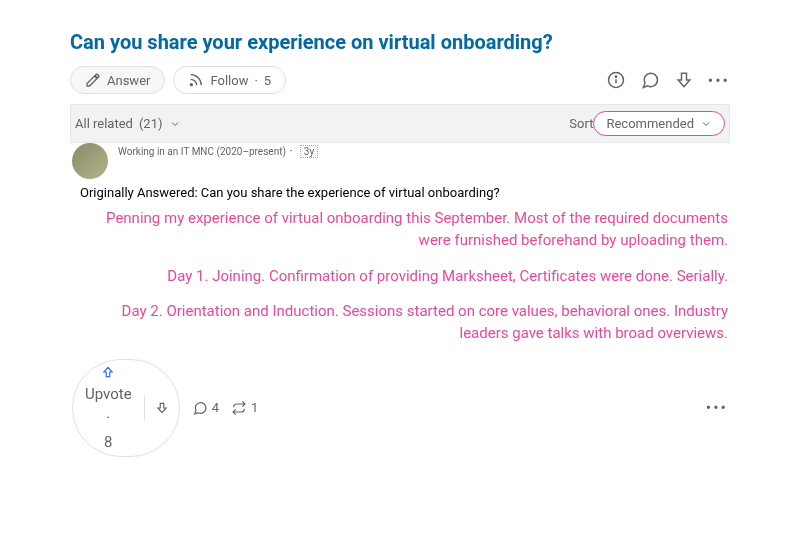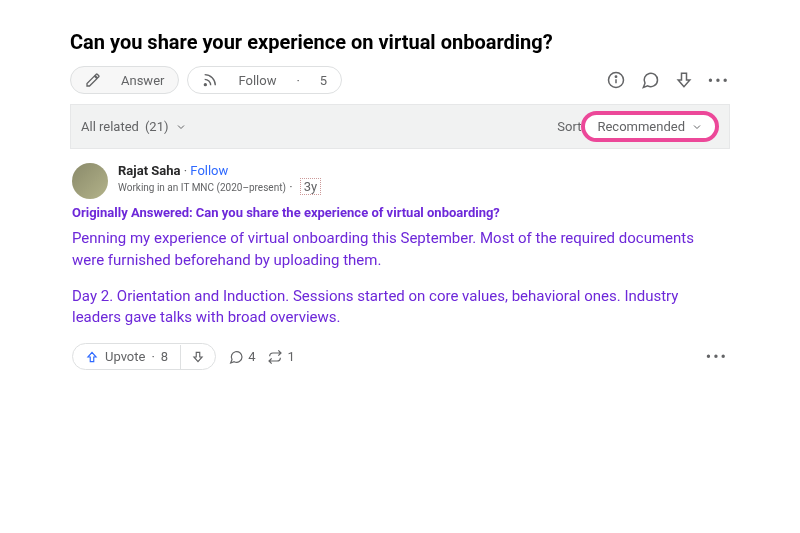--- a/index.html
+++ b/index.html
@@ -8,92 +8,91 @@
     background: #fff;
     color: #282829;
     width: 800px;
     height: 533px;
     overflow: hidden;
     padding: 30px 70px 0 70px;
   }
   .question-title {
     font-size: 20px;
     font-weight: 700;
-    color: #000000;
+    color: #0369a1;
     margin-bottom: 12px;
   }
   .action-row {
     display: flex;
     align-items: center;
     justify-content: space-between;
     margin-bottom: 10px;
   }
   .action-left { display: flex; gap: 8px; align-items: center; }
   .pill {
     display: flex;
     align-items: center;
-    gap: 20px;
+    gap: 6px;
     border: 1px solid #dee0e1;
     border-radius: 999px;
     padding: 5px 14px;
     font-size: 13px;
     color: #636466;
     cursor: pointer;
     background: #fff;
   }
   .pill.primary { background: #f7f7f7; }
   .pill .icon { width: 16px; height: 16px; display:inline-flex; align-items:center; justify-content:center; }
   .action-right { display: flex; gap: 14px; align-items: center; color: #636466; }
   .icon-btn { width: 20px; height: 20px; cursor: pointer; display:inline-flex; align-items:center; justify-content:center; color:#636466;}
   .sort-row {
     display: flex;
     align-items: center;
     justify-content: space-between;
     background: #f1f2f2;
     border: 1px solid #e6e7e8;
-    padding: 6px 10px;
+    padding: 6px 4px;
     font-size: 13px;
     color: #636466;
-    margin-bottom: 14px;
   }
   .sort-left { display:flex; align-items:center; gap:6px; cursor:pointer;}
   .sort-right { display:flex; align-items:center; }
   .sort-btn {
     display:flex; align-items:center; gap:6px;
-    border:4px solid #ec4899; border-radius:999px;
+    border:1px solid #ec4899; border-radius:999px;
     padding:4px 12px; background:#fff; cursor:pointer;
     font-size:13px; color:#636466;
   }
   .answer { padding: 0 2px; }
   .author-row { display:flex; gap:10px; align-items:flex-start; margin-bottom:6px;}
   .avatar {
     width: 36px; height: 36px; border-radius: 50%;
     background: linear-gradient(135deg,#8a8a6a,#b3b38a);
     flex-shrink:0;
   }
   .author-meta { font-size: 13px; }
   .author-name { font-weight: 700; color:#282829; }
   .follow-link { color:#2e69ff; cursor:pointer; }
   .dot { color:#636466; }
   .credential { color:#636466; font-size:10px;text-align:center; }
   .time-badge {
     display:inline-block; border:1px dotted #c99; color:#636466;
-    font-size:13px; padding:0 3px; margin-left:4px;
-  }
-  .orig-answered { color:#6d28d9; font-size:13px; margin:6px 0 8px 0;font-weight:bold;}
-  .body-para { font-size:15px; line-height:1.45; color:#6d28d9; margin-bottom:14px;}
+    font-size:10px; padding:0 3px; margin-left:4px;
+  }
+  .orig-answered { color:#000000; font-size:13px; margin:6px 0 8px 8px;}
+  .body-para { font-size:15px; line-height:1.45; color:#ec4899; margin-bottom:14px;text-align:right;}
   .footer-row { display:flex; align-items:center; justify-content:space-between; margin-top:4px;}
   .footer-left { display:flex; align-items:center; gap:12px;}
   .vote-group {
     display:flex; align-items:center; border:1px solid #dee0e1;
     border-radius:999px; overflow:hidden;
   }
   .upvote {
     display:flex; align-items:center; gap:6px;
-    padding:5px 12px; font-size:13px; color:#636466; cursor:pointer;
+    padding:5px 12px; font-size:15px; color:#636466; cursor:pointer;flex-direction:column;
   }
   .upvote svg { color:#2e69ff; }
   .downvote {
     padding:5px 10px; border-left:1px solid #dee0e1; cursor:pointer;
     display:flex; align-items:center;
   }
   .footer-stat { display:flex; align-items:center; gap:4px; color:#636466; font-size:13px; cursor:pointer;}
   .more-dots { color:#636466; cursor:pointer; letter-spacing:2px; font-size:16px;}
   svg { display:block; }
 </style>
@@ -163,33 +162,29 @@
         </svg>
     </div>
   </div>
 </div>
 
 <div class="answer">
   <div class="author-row">
     <div class="avatar"></div>
     <div class="author-meta">
       <div>
-        <span class="author-name">Rajat Saha</span>
-        <span class="dot"> · </span>
-        <span class="follow-link">Follow</span>
-      </div>
-      <div>
         <span class="credential">Working in an IT MNC (2020–present)</span>
         <span class="dot"> · </span><span class="time-badge">3y</span>
       </div>
     </div>
   </div>
   <div class="orig-answered">Originally Answered: Can you share the experience of virtual onboarding?</div>
 
   <p class="body-para">Penning my experience of virtual onboarding this September. Most of the required documents were furnished beforehand by uploading them.</p>
+  <p class="body-para">Day 1. Joining. Confirmation of providing Marksheet, Certificates were done. Serially.</p>
   <p class="body-para">Day 2. Orientation and Induction. Sessions started on core values, behavioral ones. Industry leaders gave talks with broad overviews.</p>
 
   <div class="footer-row">
     <div class="footer-left">
       <div class="vote-group">
         <div class="upvote">
           <svg width="14" height="14" viewBox="0 0 24 24" fill="none" stroke="#2e69ff" stroke-width="2">
               <path d="M12 4l7 8h-4v8H9v-8H5l7-8z"></path>
             </svg>
           <span>Upvote</span>

